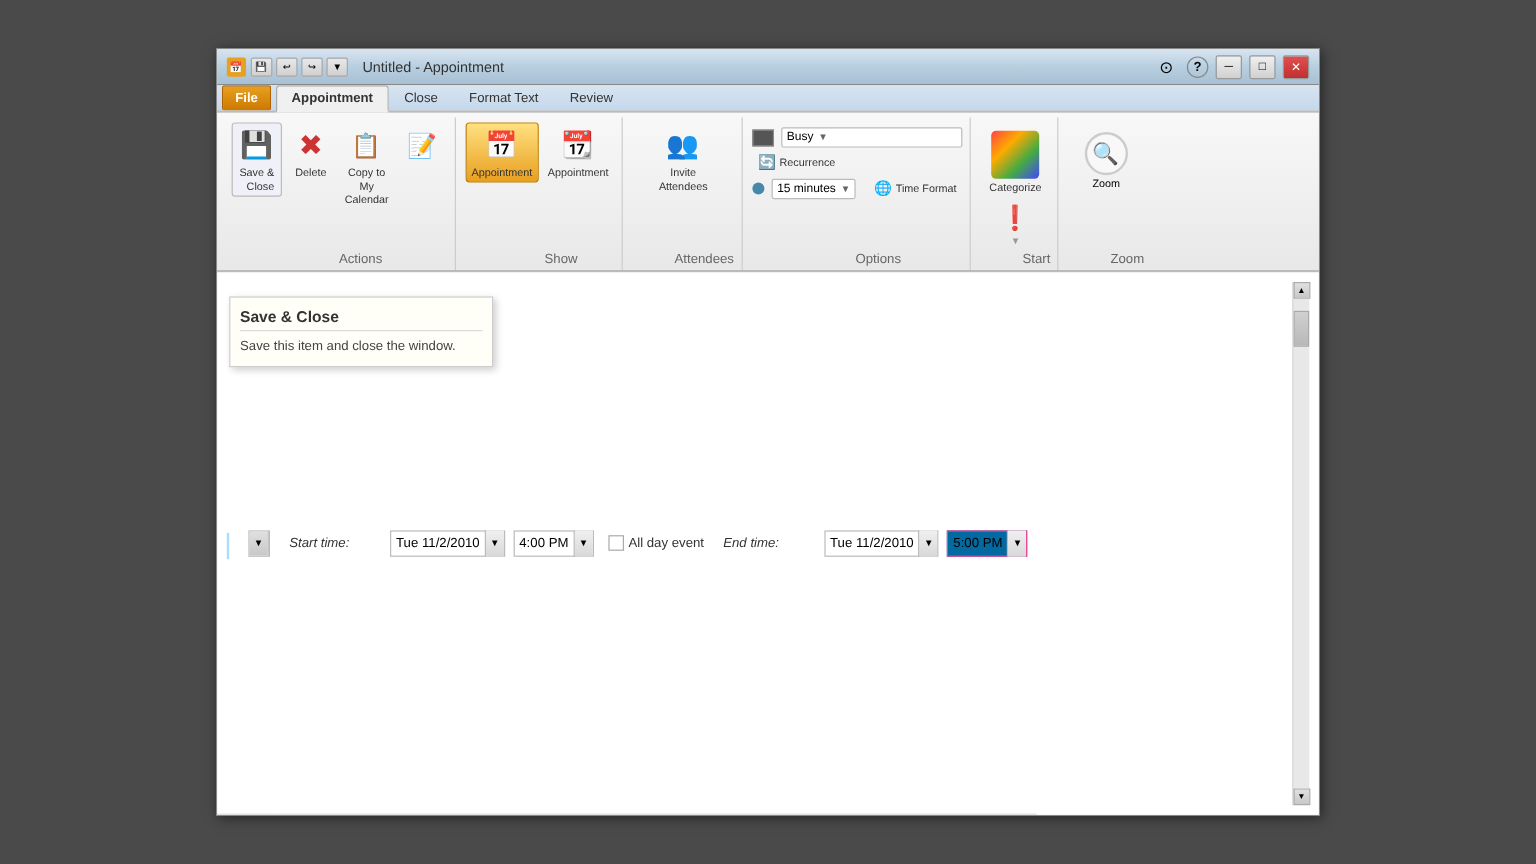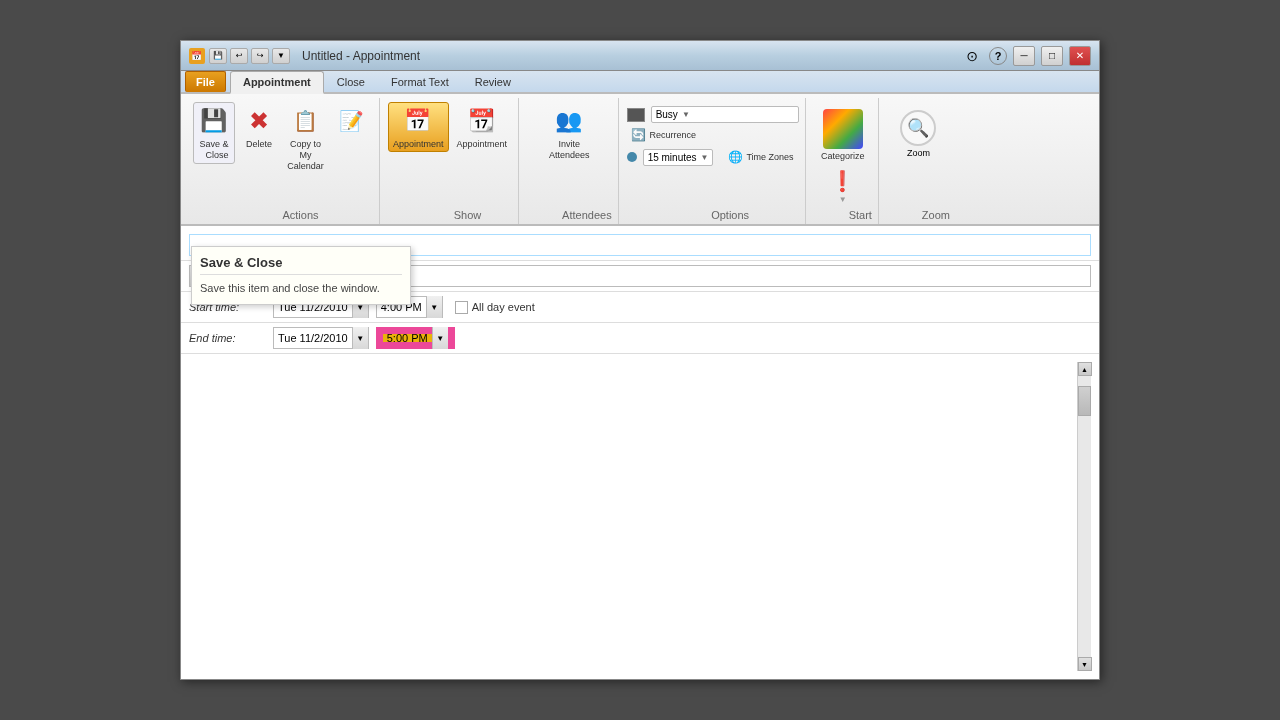--- a/index.html
+++ b/index.html
@@ -252,21 +252,20 @@
       font-size: 18px;
       color: #aaa;
       background: #f8f8f8;
     }
 
     
     .content {
       flex: 1;
       background: white;
       display: flex;
-      flex-direction: column;
       position: relative;
     }
 
     .form-row {
       display: flex;
       align-items: center;
       padding: 4px 8px;
       border-bottom: 1px solid #ddd;
       min-height: 28px;
     }
@@ -503,21 +502,21 @@
           </div>
         </div>
         <div class="option-row">
           <div style="width:10px; height:10px; background:#4488aa; border-radius:50%; margin-right:2px;"></div>
           <div class="ribbon-dropdown" style="font-size:10px;">
             <span>15 minutes</span>
             <span class="ribbon-dropdown-arrow">▼</span>
           </div>
           <div class="ribbon-btn-small" style="margin-left:6px;">
             <span style="font-size:12px;">🌐</span>
-            <span>Time Zones</span>
+            <span>Time Format</span>
           </div>
         </div>
       </div>
       <div class="ribbon-group-label">Options</div>
     </div>
 
     <div class="ribbon-group">
       <div class="tags-group">
         <div class="ribbon-btn">
           <div class="tag-icon-large"></div>
@@ -576,21 +575,21 @@
         <span>All day event</span>
       </div>
     </div>
 
     <div class="time-row">
       <div class="time-label">End time:</div>
       <div style="display:flex; align-items:center; border:1px solid #bbb; height:22px; background:white; cursor:pointer;">
         <span style="padding:0 4px; font-size:11px;">Tue 11/2/2010</span>
         <div class="dropdown-btn">▼</div>
       </div>
-      <div style="display:flex; align-items:center; border:7px solid #ec4899; height:22px; background:#eab308; cursor:pointer; margin-left:3px;">
+      <div style="display:flex; align-items:center; border:1px solid #ec4899; height:22px; background:#0369a1; cursor:pointer; margin-left:3px;">
         <span style="padding:0 4px; font-size:11px;">5:00 PM</span>
         <div class="dropdown-btn">▼</div>
       </div>
     </div>
 
     <div class="body-area">
       <textarea class="body-text-area" style=""></textarea>
       <div class="scrollbar-right">
         <div class="scroll-btn">▲</div>
         <div class="scroll-track">

